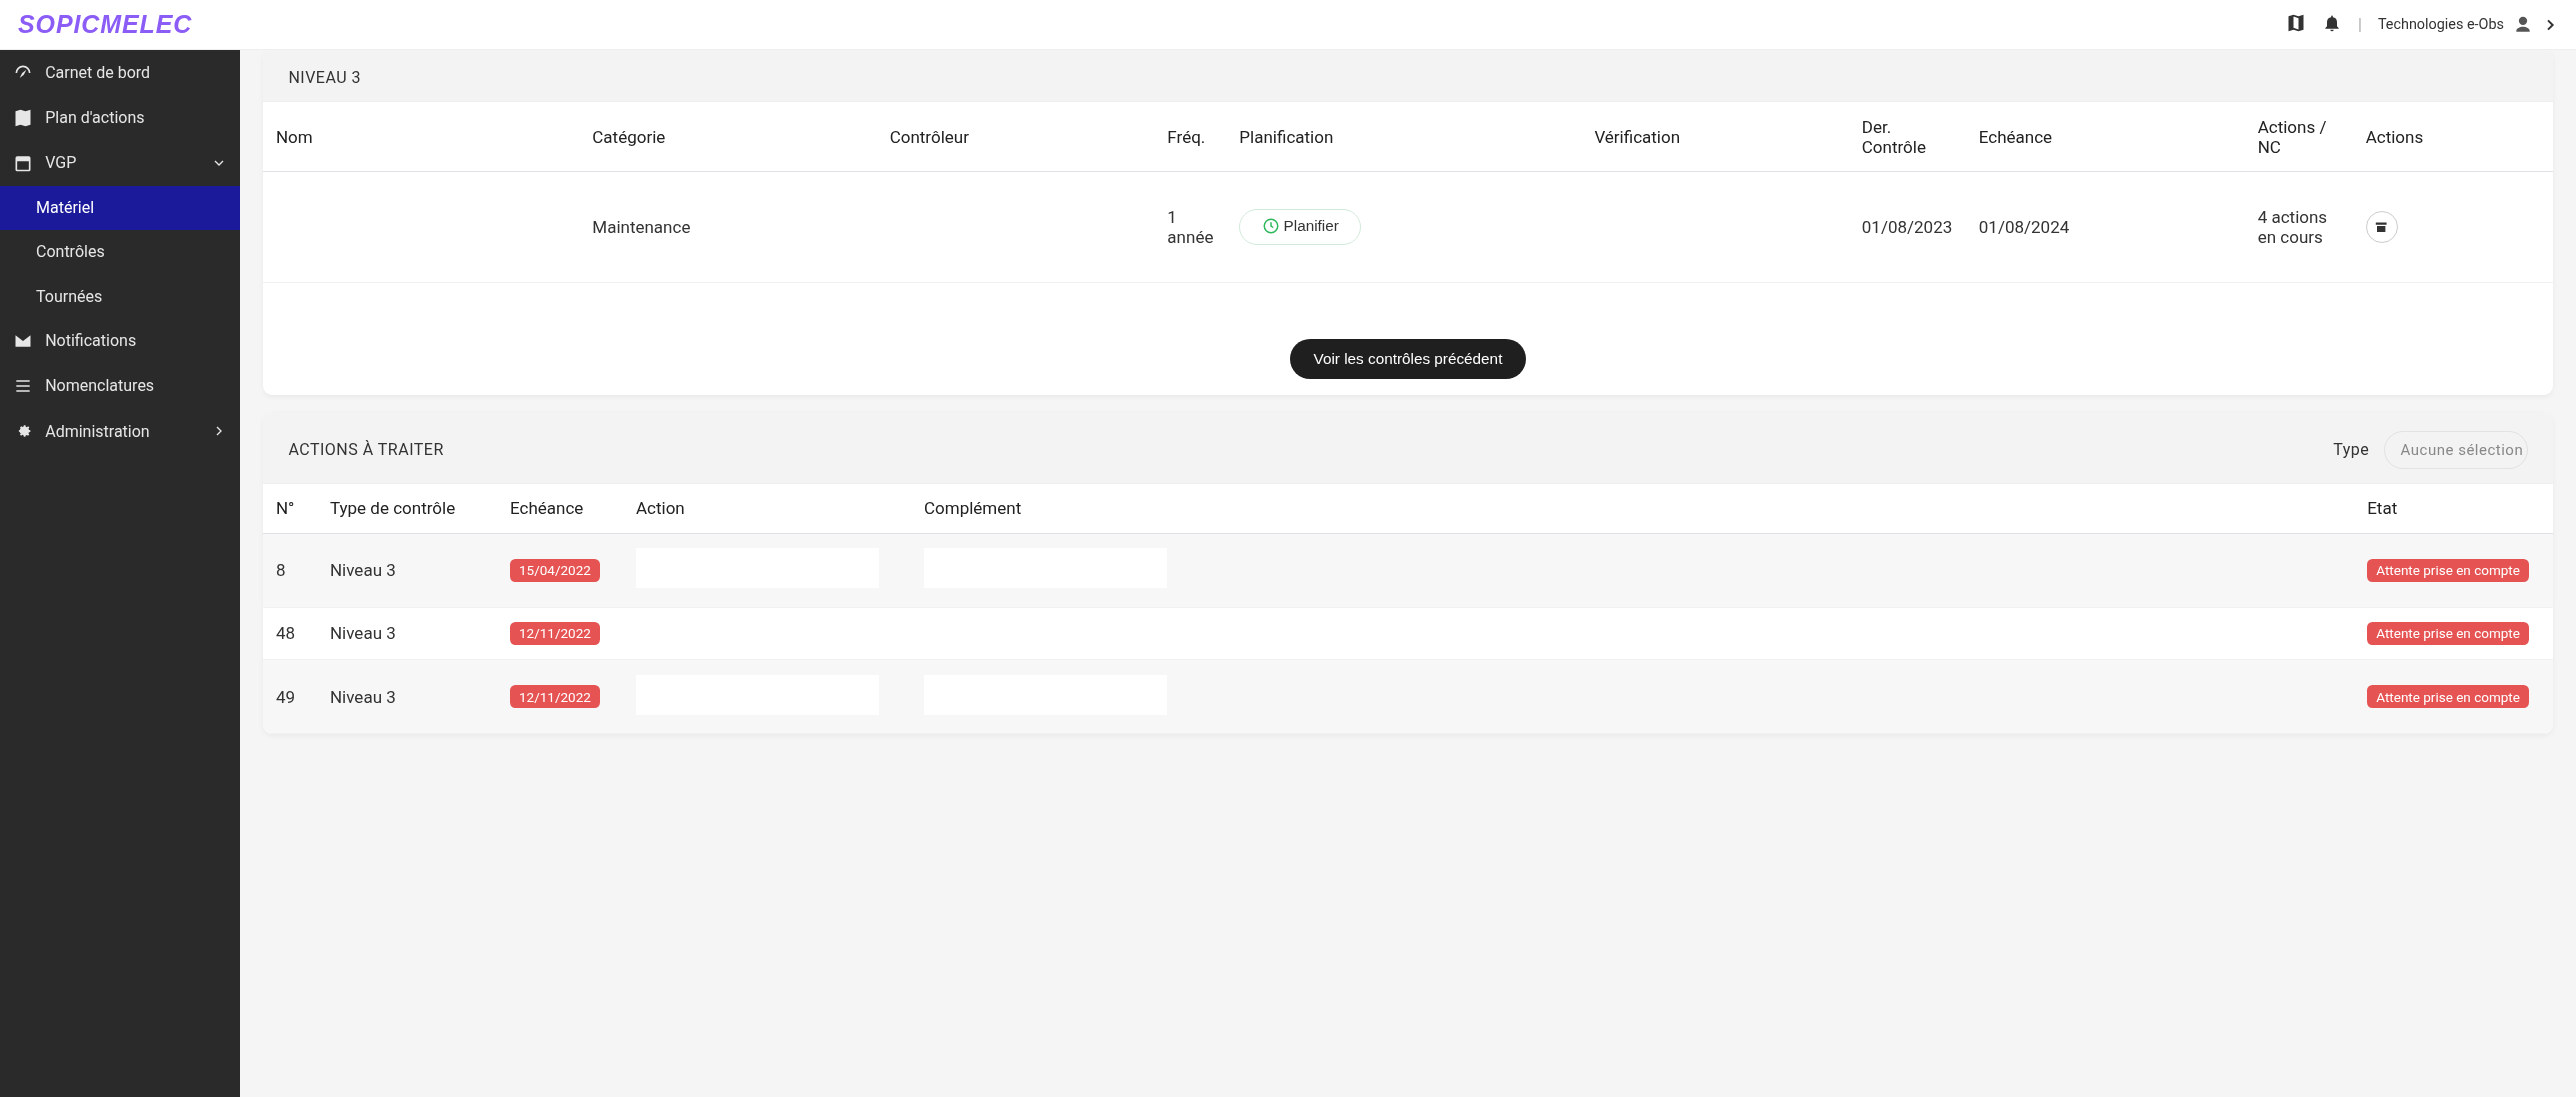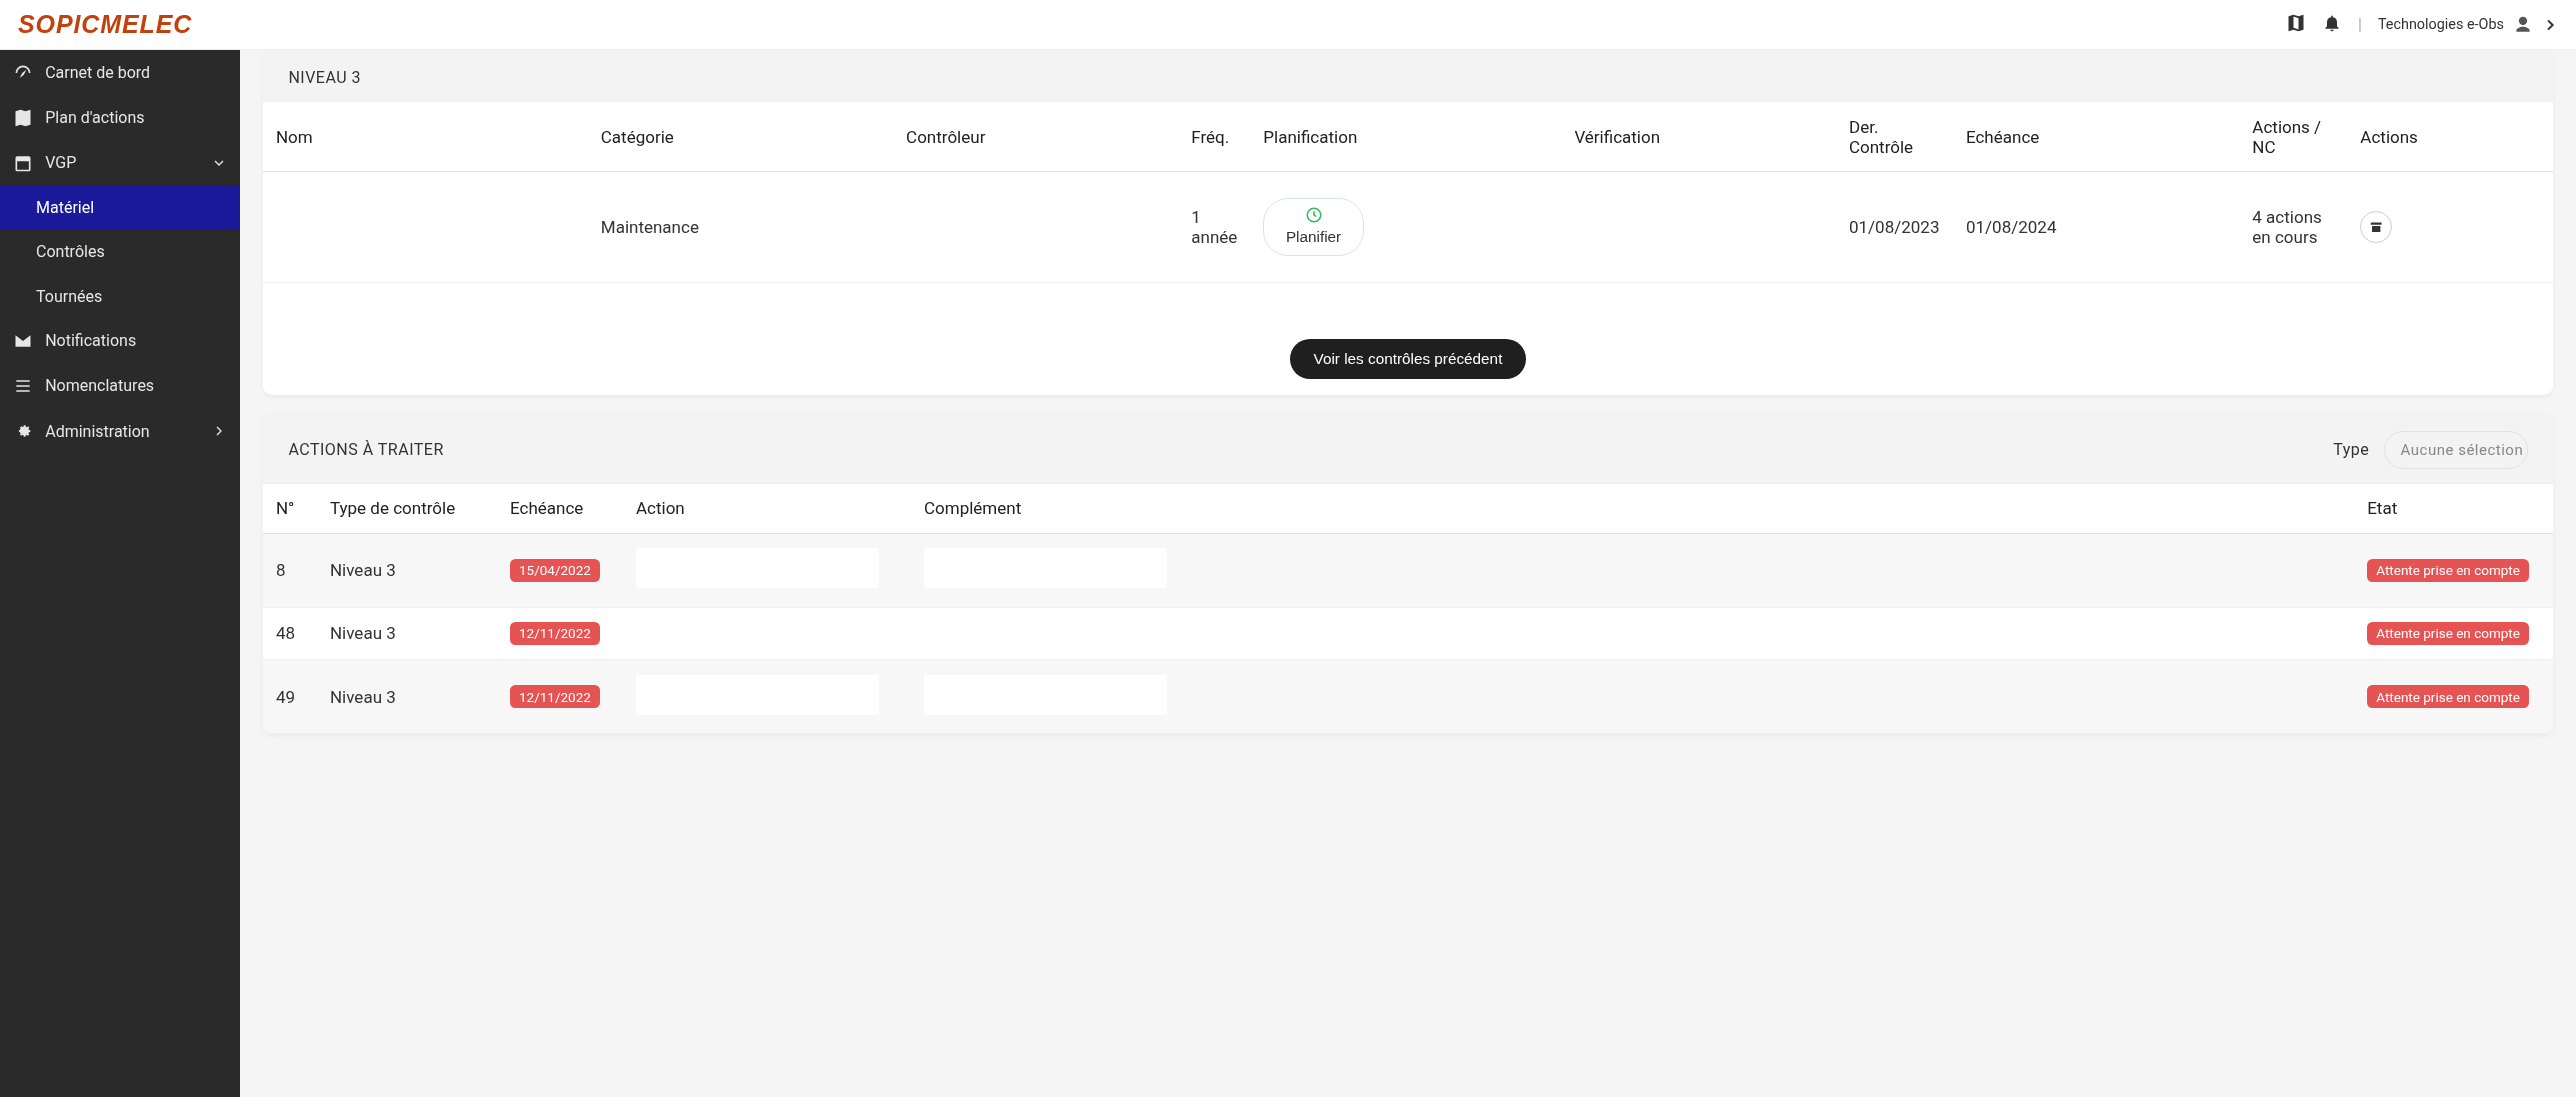--- a/index.html
+++ b/index.html
@@ -28,21 +28,21 @@
     align-items: center;
     justify-content: space-between;
     padding: 0 18px;
     border-bottom: 0.9px solid #eee;
     background: #fff;
   }
   .logo {
     font-family: Arial, sans-serif;
     font-size: 25px;
     font-weight: 900;
-    color: #c2410c;
+    color: #8b5cf6;
     letter-spacing: 0.9px;
     font-style: italic;
   }
   .header-right {
     display: flex;
     align-items: center;
     gap: 16px;
   }
   .header-sep {
     color: #aaa;
@@ -148,21 +148,21 @@
     background: #fff;
     display: inline-block;
   }
 
   .btn-planifier {
     border: 0.9px solid #d2e9da;
     background: #fff;
     border-radius: 25px;
     padding: 7.2px 21.6px 9px 21.6px;
     display: inline-flex;
-    flex-direction: column;
+    flex-direction: row;
     align-items: center;
     gap: 3.6px;
     cursor: pointer;
     color: #333;
     font-size: 15.3px;
   }
   .btn-planifier svg { stroke: #2eb85c; }
 
   .btn-icon-round {
     width: 32px; height: 32px;

